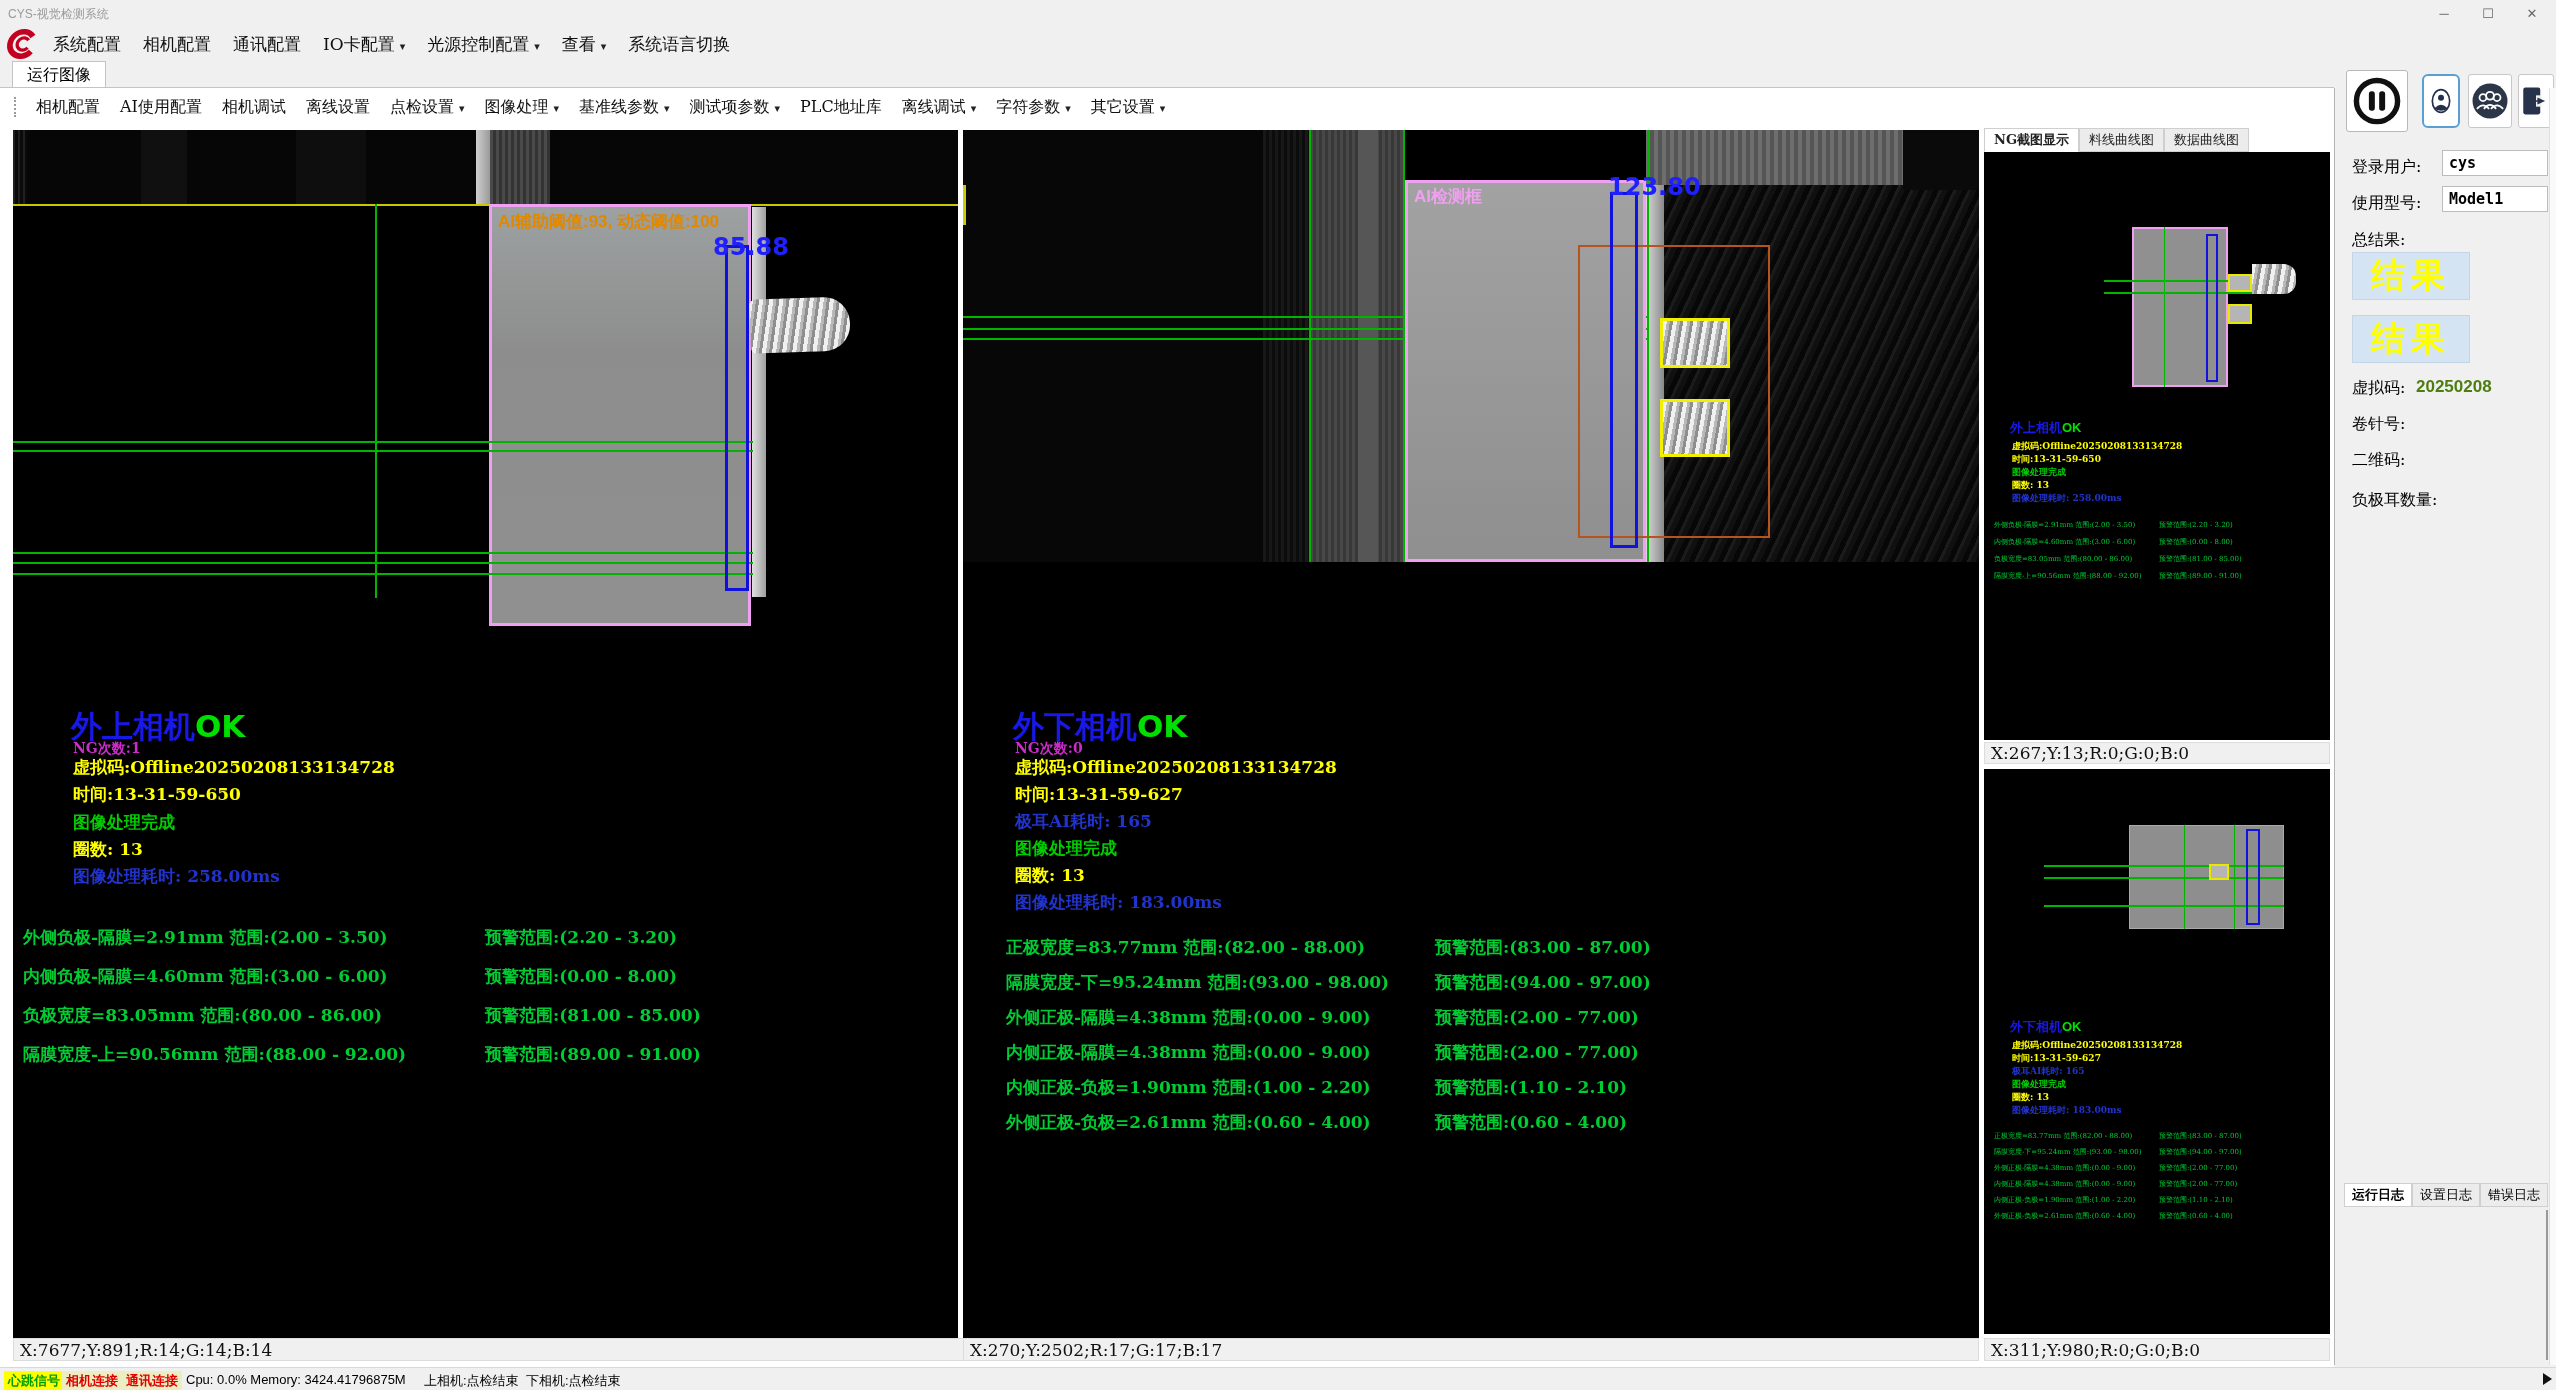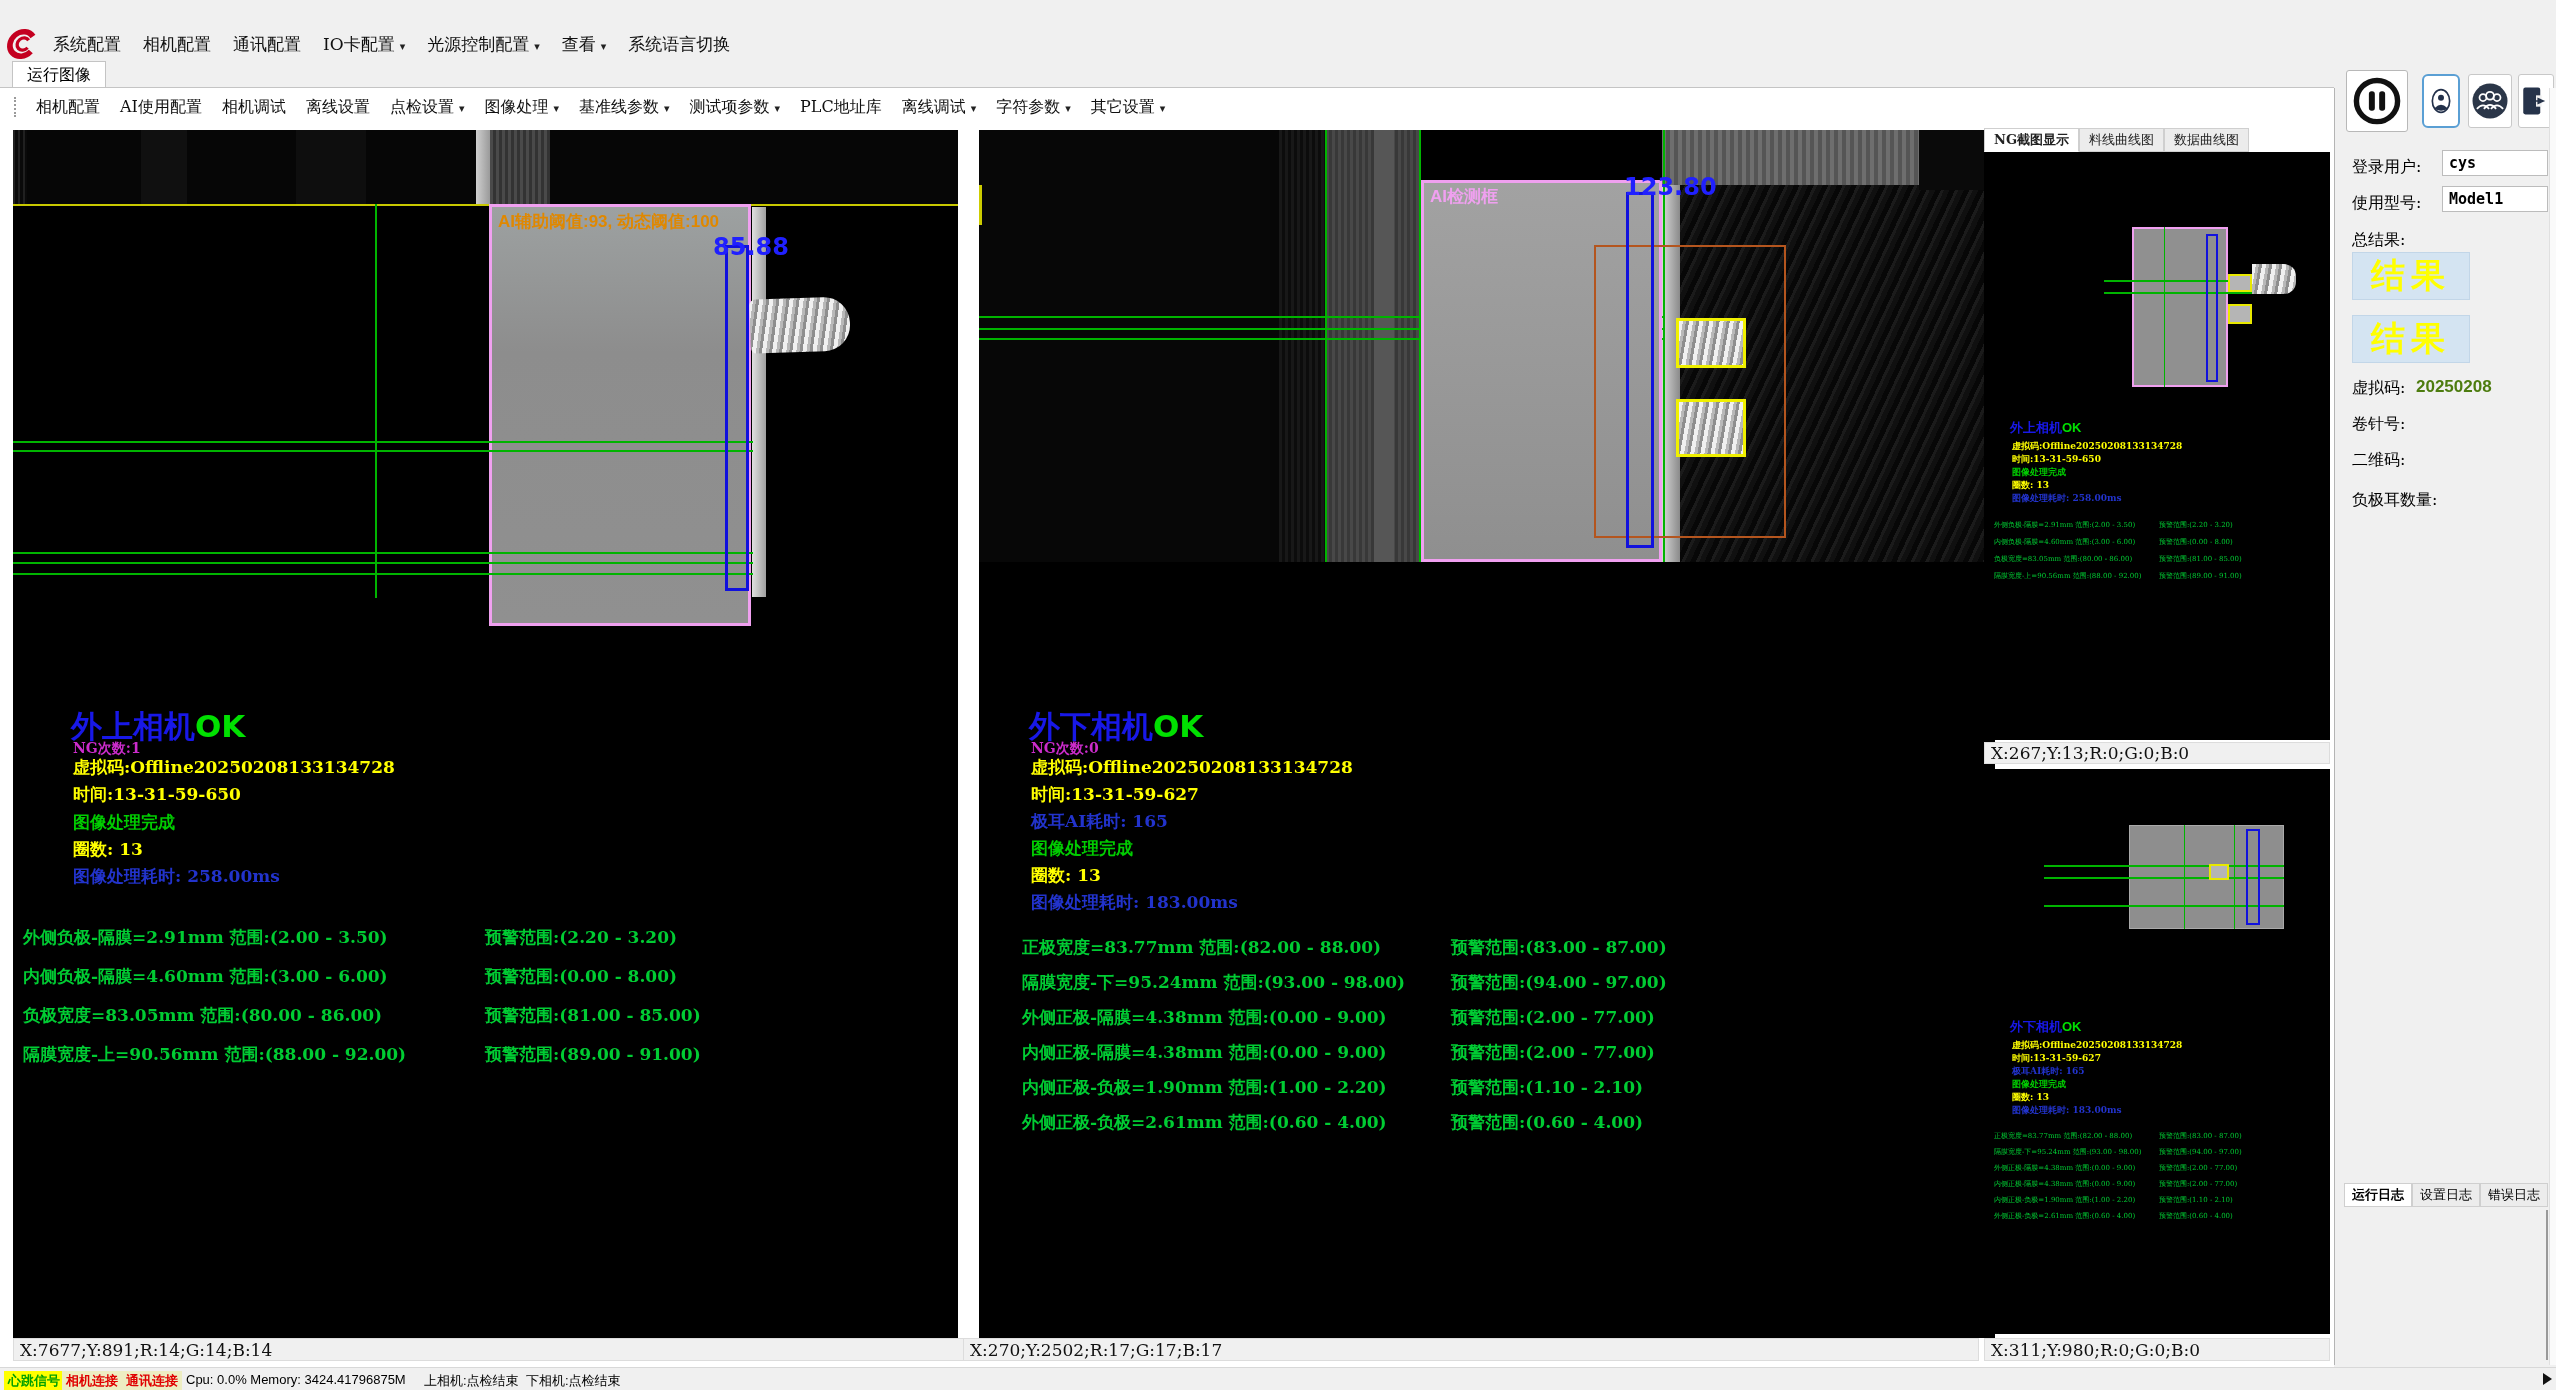--- a/index.html
+++ b/index.html
@@ -29,21 +29,21 @@
 
   
   .toolbar { left:14px; top:93px; height:28px; display:flex; align-items:center; }
   .tb-handle { width:4px; height:20px; border-left:2px dotted #9a9a9a; margin-right:8px; }
   .tb-item { padding:0 10px; font-size:16px; color:#101010; font-family:"DejaVu Serif",serif;
              white-space:nowrap; cursor:default; }
 
   
   .panel { background:#000; overflow:hidden; }
   .p-left { left:13px; top:130px; width:945px; height:1208px; }
-  .p-mid  { left:963px; top:130px; width:1016px; height:1208px;margin-left:16px; }
+  .p-mid  { left:963px; top:130px; width:1016px; height:1208px; }
   .statusstrip { top:1338px; height:23px; background:#f0f0f0; border:1px solid #dcdcdc;
                  font-family:"DejaVu Serif",serif; font-size:17px; color:#111;
                  display:flex; align-items:center; padding-left:6px; }
   .metal { background:repeating-linear-gradient(100deg,#f0f0f0 0 4px,#b8b8b8 4px 7px,#8e8e8e 7px 10px); }
   .grayimg { background:linear-gradient(180deg,#9da1a1 0%,#8d8d8d 35%,#909090 100%); border:3px solid #f0a0f0; }
   .greenline { background:#00b400; }
   .ovl-orange { color:#e08800; font-weight:bold; font-size:17px; }
   .ovl-blueval { color:#2020ff; font-weight:bold; font-size:24px; font-family:"DejaVu Sans",sans-serif; }
   .caminfo-name { font-size:31px; font-weight:bold; color:#1818e8; font-family:"DejaVu Serif",serif; }
   .caminfo-ok { font-size:31px; font-weight:bold; color:#00e000; font-family:"DejaVu Sans",sans-serif; }
@@ -96,20 +96,28 @@
   .ws-plain { font-weight:normal; font-family:"Liberation Sans",sans-serif; color:#000; }
   .scroll-track { left:2549px; top:88px; width:7px; height:1277px; background:#fafafa; border-left:1px solid #e0e0e0; }
   .scroll-arrow { left:2543px; top:1373px; width:0; height:0; border-top:6px solid transparent;
                   border-bottom:6px solid transparent; border-left:9px solid #111; }
 </style>
 </head>
 <body>
 
 <div class="app">
 
+  <div class="abs titlebar">
+    <div class="abs title-text">CYS-视觉检测系统</div>
+    <div class="abs win-controls">
+      <div class="win-btn">─</div>
+      <div class="win-btn">☐</div>
+      <div class="win-btn">✕</div>
+    </div>
+  </div>
 
   <div class="abs menubar"></div>
   <div class="abs logo">
     <svg viewBox="0 0 34 34" width="32" height="32">
         <g fill="none" stroke="#c40020" transform="skewX(-8) translate(3,0)">
       <path d="M29 9 A13 13 0 1 0 29 25" stroke-width="6"></path>
       <path d="M25 13 A6.5 6.5 0 1 0 25 21" stroke-width="3.5"></path>
         </g>
       </svg>
   </div>

